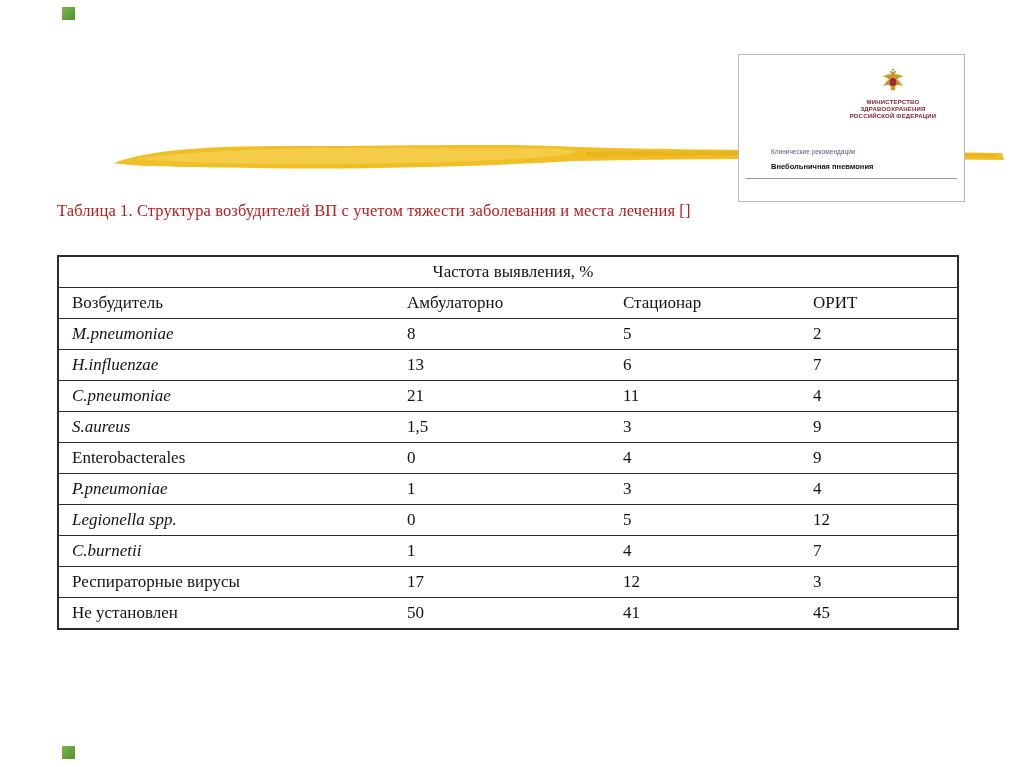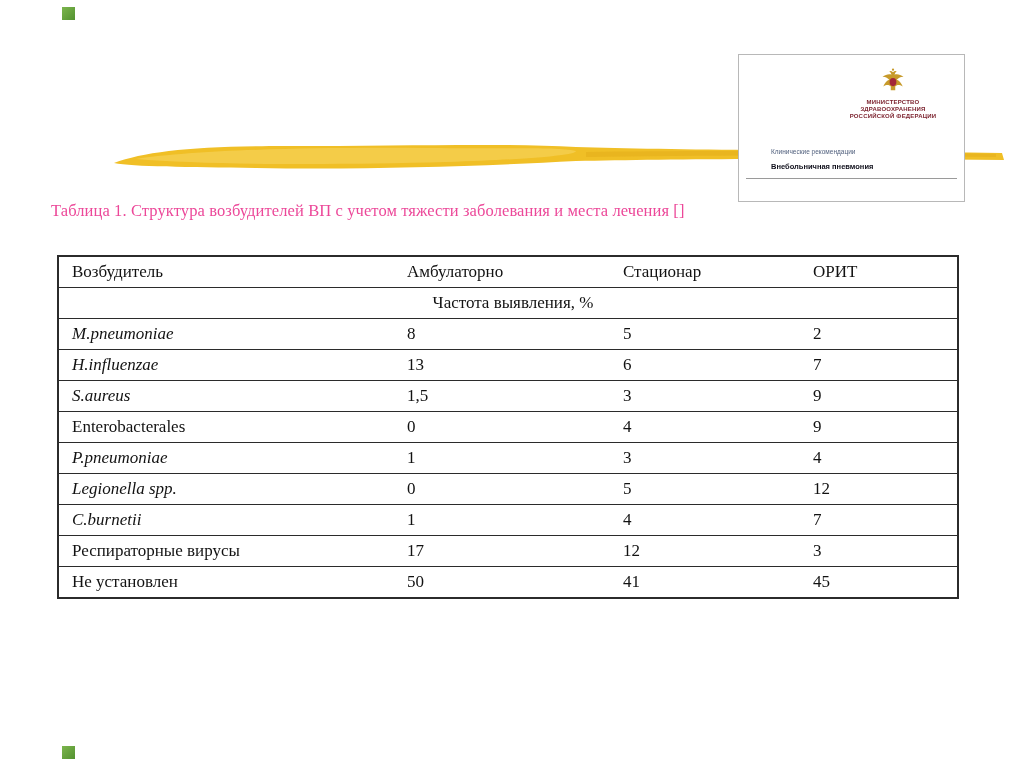--- a/index.html
+++ b/index.html
@@ -53,22 +53,22 @@
     position:absolute; left:32px; top:107px;
     font-size:7.5px; font-weight:bold; color:#10101c;
   }
   .card-rule {
     position:absolute; left:7px; right:7px; top:123px;
     border-top:1px solid #9a9a9a;
   }
 
   
   .page-title {
-    position:absolute; left:51px; top:201px; width:860px;
-    font-size:16.5px; color:#ec4899;
+    position:absolute; left:57px; top:201px; width:860px;
+    font-size:16.5px; color:#b91c1c;
     letter-spacing:.1px;
   }
 
   
   table.pathogen-table {
     position:absolute; left:57px; top:255px;
     width:900px;
     border-collapse:collapse;
     border:2px solid #2b2b2b;
     font-size:17px; color:#121212;
@@ -134,43 +134,49 @@
 
 <table class="pathogen-table">
   <colgroup>
     <col class="c1">
       <col class="c2">
       <col class="c3">
       <col class="c4">
   </colgroup>
   <thead>
     <tr>
+      <th class="span-header" colspan="4">Частота выявления, %</th>
+    </tr>
+    <tr>
       <th>Возбудитель</th>
       <th>Амбулаторно</th>
       <th>Стационар</th>
       <th>ОРИТ</th>
     </tr>
-    <tr>
-      <th class="span-header" colspan="4">Частота выявления, %</th>
-    </tr>
   </thead>
   <tbody>
       <tr>
         <td class="italic">M.pneumoniae</td>
         <td>8</td>
         <td>5</td>
         <td>2</td>
       </tr>
       <tr>
         <td class="italic">H.influenzae</td>
         <td>13</td>
         <td>6</td>
         <td>7</td>
       </tr>
       <tr>
+        <td class="italic">C.pneumoniae</td>
+        <td>21</td>
+        <td>11</td>
+        <td>4</td>
+      </tr>
+      <tr>
         <td class="italic">S.aureus</td>
         <td>1,5</td>
         <td>3</td>
         <td>9</td>
       </tr>
       <tr>
         <td>Enterobacterales</td>
         <td>0</td>
         <td>4</td>
         <td>9</td>

